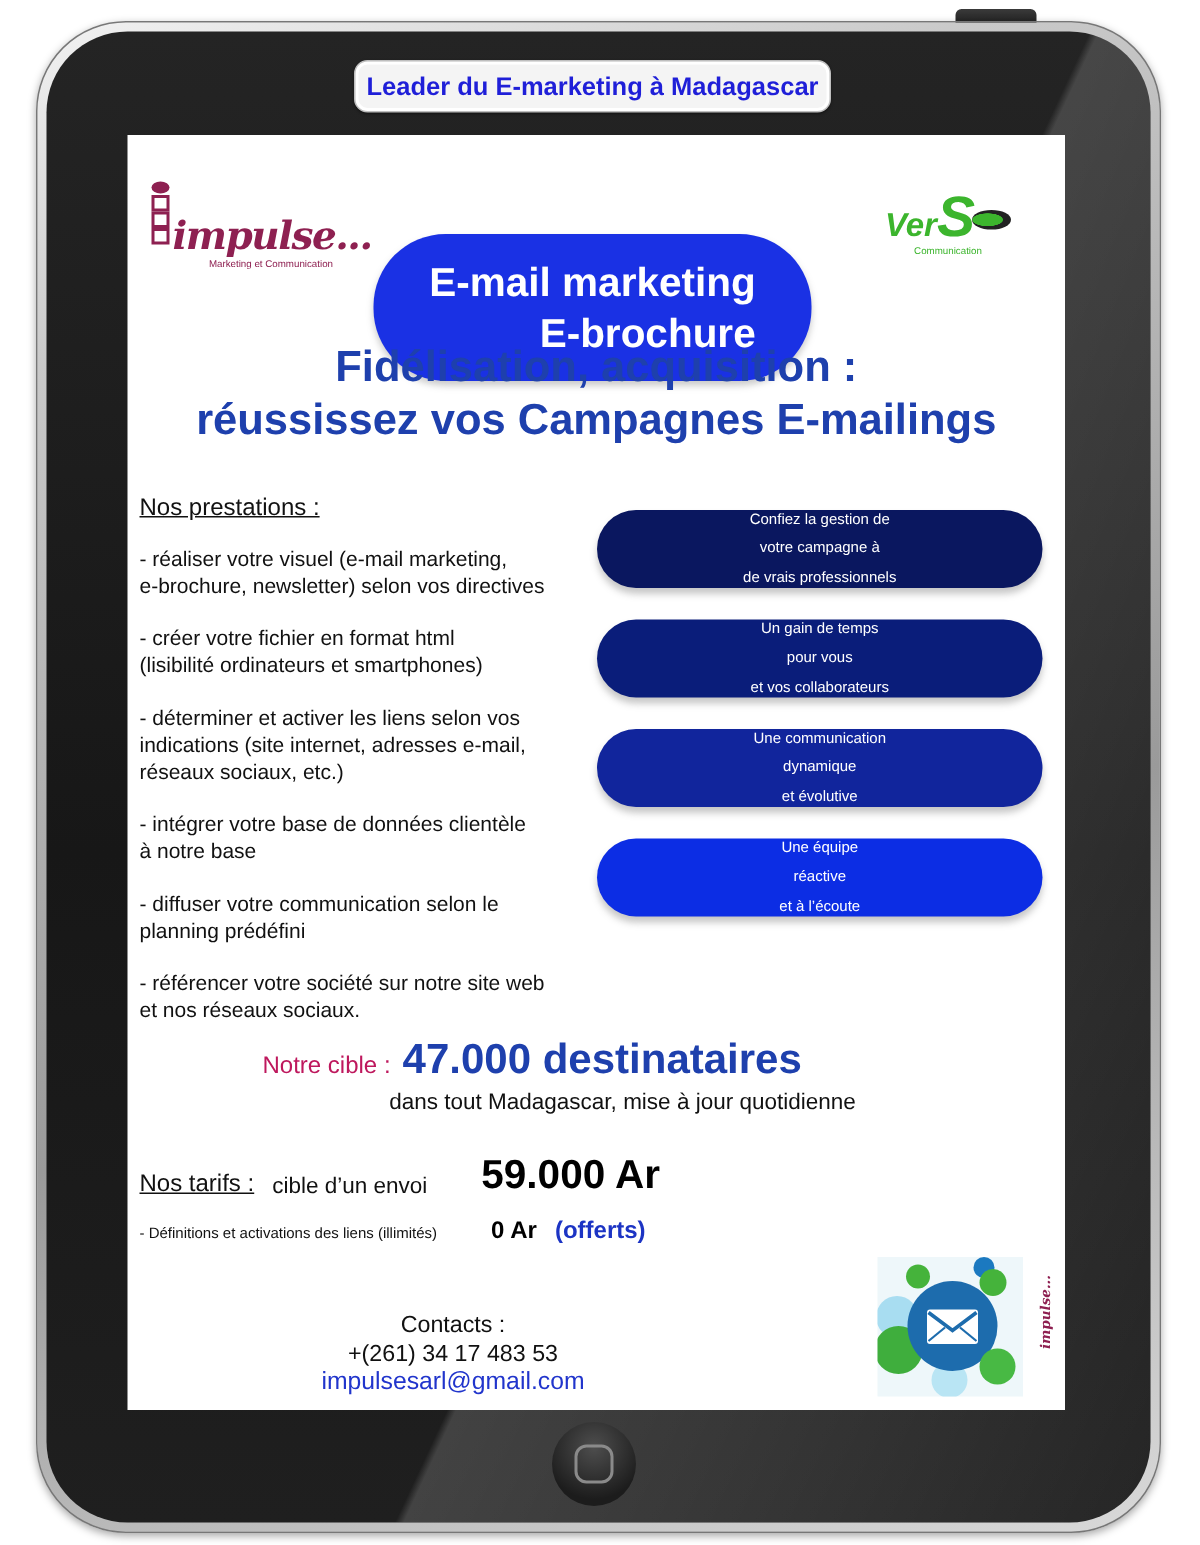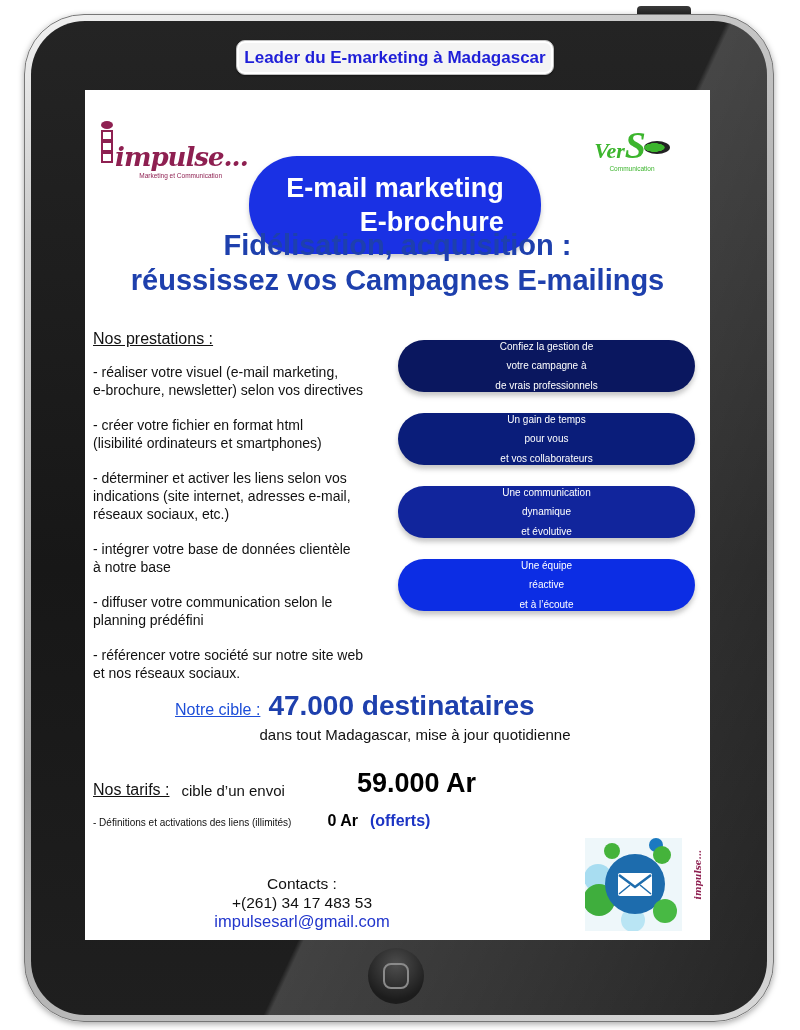--- a/index.html
+++ b/index.html
@@ -19,48 +19,48 @@
   
   .screen { position:absolute; left:85px; top:90px; width:625px; height:850px; background:#ffffff; z-index:3; }
 
   
   .impulse-logo { position:absolute; left:14px; top:30px; width:125px; height:66px; }
   .impulse-row { display:flex; align-items:flex-end; }
   .impulse-text { font-family:"DejaVu Serif", serif; font-style:italic; font-weight:bold; font-size:26px; line-height:26px; letter-spacing:-1px; }
   .impulse-tagline { font-size:6.5px; text-align:right; margin-top:2px; padding-right:2px; }
   .pill { position:absolute; left:164px; top:24px; width:292px; height:98px; border-radius:48px; color:#fff; font-weight:bold; font-size:27px; line-height:34px; display:flex; align-items:center; justify-content:center; text-align:right; white-space:pre-line; box-shadow:0 3px 5px rgba(120,120,120,.4);margin-top:42px; }
   .verso-logo { position:absolute; left:497px; top:40px; width:100px; text-align:center; }
-  .verso-row { font-family:Liberation Serif, serif; font-style:italic; display:flex; align-items:baseline; justify-content:center; }
+  .verso-row { font-family:Liberation Sans, sans-serif; font-style:italic; display:flex; align-items:baseline; justify-content:center; }
   .verso-ver { font-size:22px; font-weight:bold; }
   .verso-s { font-size:38px; font-weight:bold; line-height:30px; }
   .verso-o { width:26px; height:13px; border-radius:50%; background:radial-gradient(ellipse at 40% 50%, #3cb52d 45%, #222 48%); align-self:center; margin-left:-2px; }
   .verso-tagline { font-size:6.5px; margin-top:1px; }
 
   .headline { position:absolute; left:0; top:138px; width:625px; text-align:center; font-weight:bold; font-size:29px; line-height:35px; white-space:pre-line; }
 
   
   .prestations { position:absolute; left:8px; top:240px; width:300px; color:#111; }
   .presta-title { font-size:16px; text-decoration:underline; margin-bottom:15px; }
   .presta-item { font-size:14px; line-height:18px; margin-bottom:17px; white-space:pre-line; }
 
   
   .benefits { position:absolute; left:313px; top:250px; width:297px; }
   .benefit { width:297px; height:52px; border-radius:30px; margin-bottom:21px; color:#fff; font-size:10px; line-height:19.5px; display:flex; align-items:center; justify-content:center; text-align:center; white-space:pre-line; box-shadow:0 4px 5px rgba(130,130,130,.45); }
 
   
   .cible-row { position:absolute; left:90px; top:600px; display:flex; align-items:baseline; }
-  .cible-label { font-size:16px; text-decoration:underline; color:#1d4ed8; }
+  .cible-label { font-size:16px; color:#be185d; }
   .cible-value { font-size:28px; font-weight:bold; margin-left:8px; }
   .cible-subtitle { position:absolute; left:130px; top:636px; width:400px; text-align:center; font-size:15px; color:#111; }
 
   
   .tarifs-row { position:absolute; left:8px; top:678px; display:flex; align-items:flex-end; }
   .tarifs-label { font-size:16px; text-decoration:underline; color:#111; }
   .tarifs-item-label { font-size:15px; color:#111; margin-left:12px; }
-  .tarifs-price { font-size:27px; font-weight:bold; color:#000; margin-left:72px; }
+  .tarifs-price { font-size:27px; font-weight:bold; color:#000; margin-left:36px; }
   .liens-row { position:absolute; left:8px; top:722px; display:flex; align-items:baseline; }
   .liens-label { font-size:10px; color:#111; }
   .liens-price { font-size:16px; font-weight:bold; color:#000; margin-left:36px; }
   .liens-note { font-size:16px; font-weight:bold; margin-left:12px; }
 
   
   .contacts { position:absolute; left:0; top:784px; width:434px; text-align:center; color:#111; font-size:15.5px; line-height:19px; }
   .contacts .email { font-size:16.5px; }
 
   

